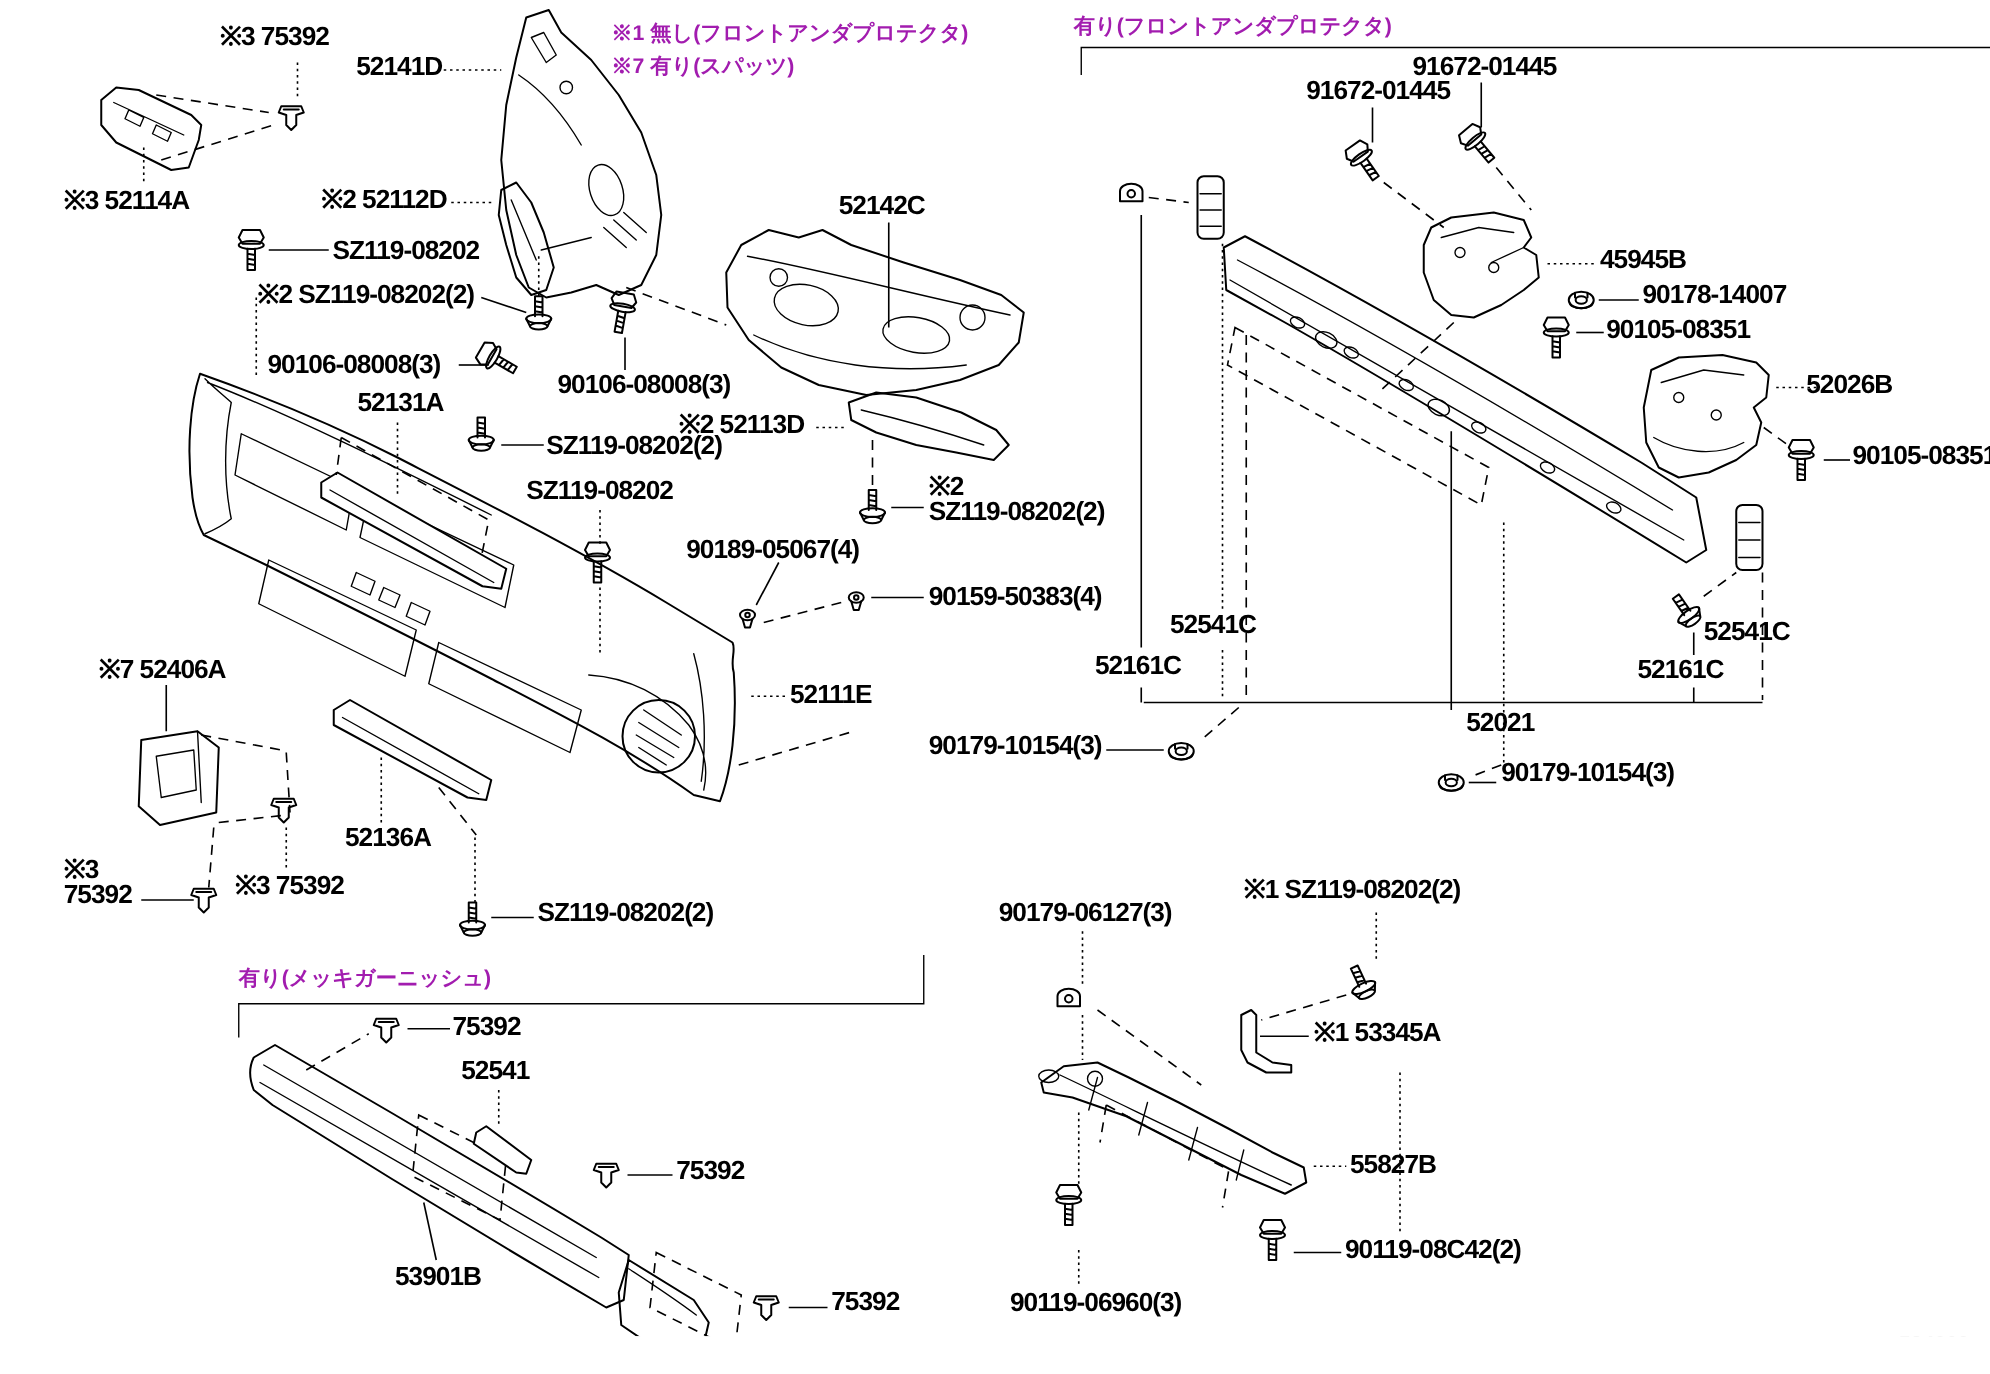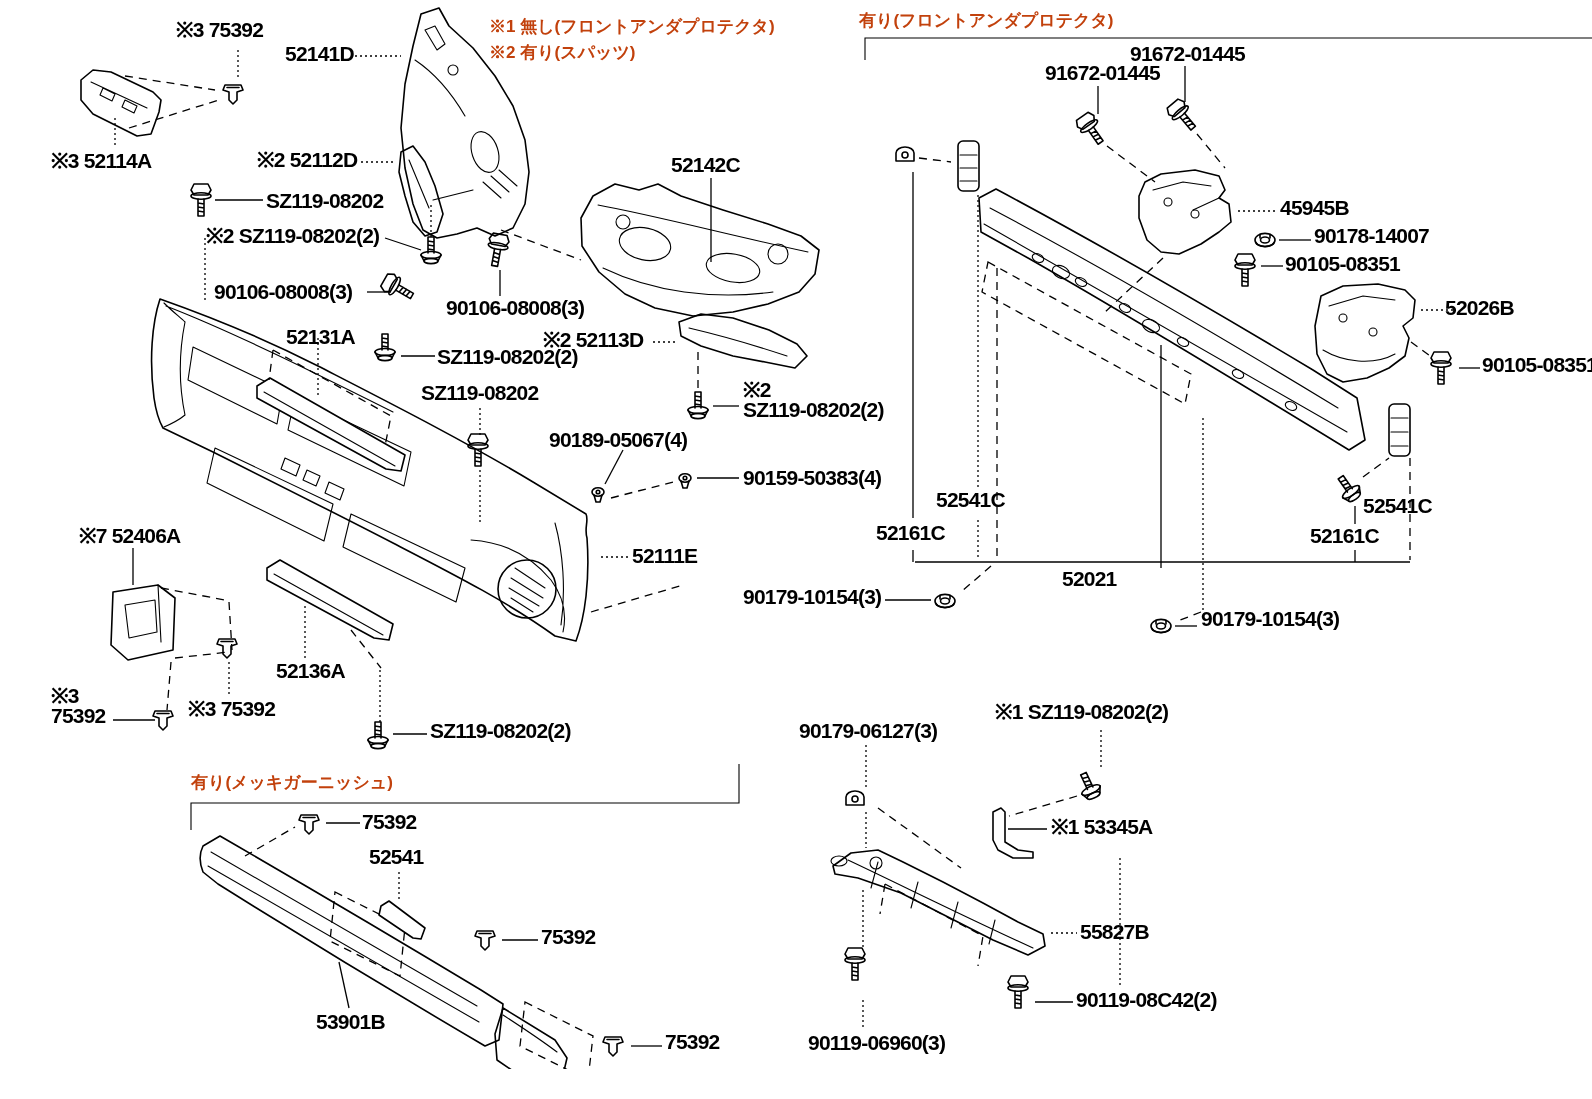--- a/index.html
+++ b/index.html
@@ -2,21 +2,21 @@
 <html><head>
 <meta charset="utf-8">
 <style>
   html,body{margin:0;padding:0;background:#fff;}
   #stage{position:relative;width:1592px;height:1069px;background:#fff;overflow:hidden;
          font-family:"Liberation Sans",sans-serif;color:#000;margin-left:33px;}
   #lineart{position:absolute;left:0;top:0;}
   .lbl{position:absolute;font-weight:bold;font-size:21px;line-height:20px;
        letter-spacing:-0.8px;white-space:pre-line;color:#000;}
   .note{position:absolute;font-weight:bold;font-size:17px;line-height:26px;
-        letter-spacing:0;white-space:pre;color:#c2410c;}
+        letter-spacing:0;white-space:pre;color:#a21caf;}
   .docnum{position:absolute;font-weight:bold;font-size:17px;color:#1a1a1a;}
   svg *{vector-effect:non-scaling-stroke;}
   .p{fill:none;stroke:#000;stroke-width:1.6;stroke-linejoin:round;stroke-linecap:round;}
   .pf{fill:#fff;stroke:#000;stroke-width:1.6;stroke-linejoin:round;}
   .ld{fill:none;stroke:#000;stroke-width:1.3;}
   .dt{fill:none;stroke:#000;stroke-width:1.3;stroke-dasharray:2 3;}
   .dh{fill:none;stroke:#000;stroke-width:1.3;stroke-dasharray:8 6;}
   .thin{stroke-width:1.1;}
 </style>
 </head>
@@ -278,21 +278,21 @@
 </svg>
 
 <div class="lbl" style="left:143px;top:20px">※3 75392</div>
 <div class="lbl" style="left:252px;top:44px">52141D</div>
 <div class="lbl" style="left:18px;top:151px">※3 52114A</div>
 <div class="lbl" style="left:233px;top:191px">SZ119-08202</div>
 <div class="lbl" style="left:173px;top:226px">※2 SZ119-08202(2)</div>
 <div class="lbl" style="left:224px;top:150px">※2 52112D</div>
 <div class="lbl" style="left:181px;top:282px">90106-08008(3)</div>
 <div class="lbl" style="left:413px;top:298px">90106-08008(3)</div>
-<div class="lbl" style="left:253px;top:327px">52131A</div>
+<div class="lbl" style="left:253px;top:313px">52131A</div>
 <div class="lbl" style="left:638px;top:155px">52142C</div>
 <div class="lbl" style="left:510px;top:330px">※2 52113D</div>
 <div class="lbl" style="left:404px;top:347px">SZ119-08202(2)</div>
 <div class="lbl" style="left:388px;top:383px">SZ119-08202</div>
 <div class="lbl" style="left:710px;top:380px">※2
 SZ119-08202(2)</div>
 <div class="lbl" style="left:516px;top:430px">90189-05067(4)</div>
 <div class="lbl" style="left:710px;top:468px">90159-50383(4)</div>
 <div class="lbl" style="left:599px;top:546px">52111E</div>
 <div class="lbl" style="left:46px;top:526px">※7 52406A</div>
@@ -302,35 +302,35 @@
 <div class="lbl" style="left:243px;top:661px">52136A</div>
 <div class="lbl" style="left:397px;top:721px">SZ119-08202(2)</div>
 <div class="note" style="left:158px;top:770px">有り(メッキガーニッシュ)</div>
 <div class="lbl" style="left:329px;top:812px">75392</div>
 <div class="lbl" style="left:336px;top:847px">52541</div>
 <div class="lbl" style="left:508px;top:927px">75392</div>
 <div class="lbl" style="left:283px;top:1012px">53901B</div>
 <div class="lbl" style="left:632px;top:1032px">75392</div>
 
 <div class="note" style="left:456px;top:14px">※1 無し(フロントアンダプロテクタ)</div>
-<div class="note" style="left:456px;top:40px">※2 有り(スパッツ)</div>
+<div class="note" style="left:456px;top:40px">※7 有り(スパッツ)</div>
 <div class="note" style="left:826px;top:8px">有り(フロントアンダプロテクタ)</div>
 
 <div class="lbl" style="left:1097px;top:44px">91672-01445</div>
 <div class="lbl" style="left:1012px;top:63px">91672-01445</div>
 <div class="lbl" style="left:1247px;top:198px">45945B</div>
 <div class="lbl" style="left:1281px;top:226px">90178-14007</div>
 <div class="lbl" style="left:1252px;top:254px">90105-08351</div>
 <div class="lbl" style="left:1412px;top:298px">52026B</div>
 <div class="lbl" style="left:1449px;top:355px">90105-08351</div>
 <div class="lbl" style="left:903px;top:490px">52541C</div>
 <div class="lbl" style="left:843px;top:523px">52161C</div>
 <div class="lbl" style="left:1330px;top:496px">52541C</div>
 <div class="lbl" style="left:1277px;top:526px">52161C</div>
-<div class="lbl" style="left:1029px;top:569px">52021</div>
+<div class="lbl" style="left:1140px;top:569px">52021</div>
 <div class="lbl" style="left:710px;top:587px">90179-10154(3)</div>
 <div class="lbl" style="left:1168px;top:609px">90179-10154(3)</div>
 
 <div class="lbl" style="left:766px;top:721px">90179-06127(3)</div>
 <div class="lbl" style="left:962px;top:702px">※1 SZ119-08202(2)</div>
 <div class="lbl" style="left:1018px;top:817px">※1 53345A</div>
 <div class="lbl" style="left:1047px;top:922px">55827B</div>
 <div class="lbl" style="left:1043px;top:990px">90119-08C42(2)</div>
 <div class="lbl" style="left:775px;top:1033px">90119-06960(3)</div>
 

